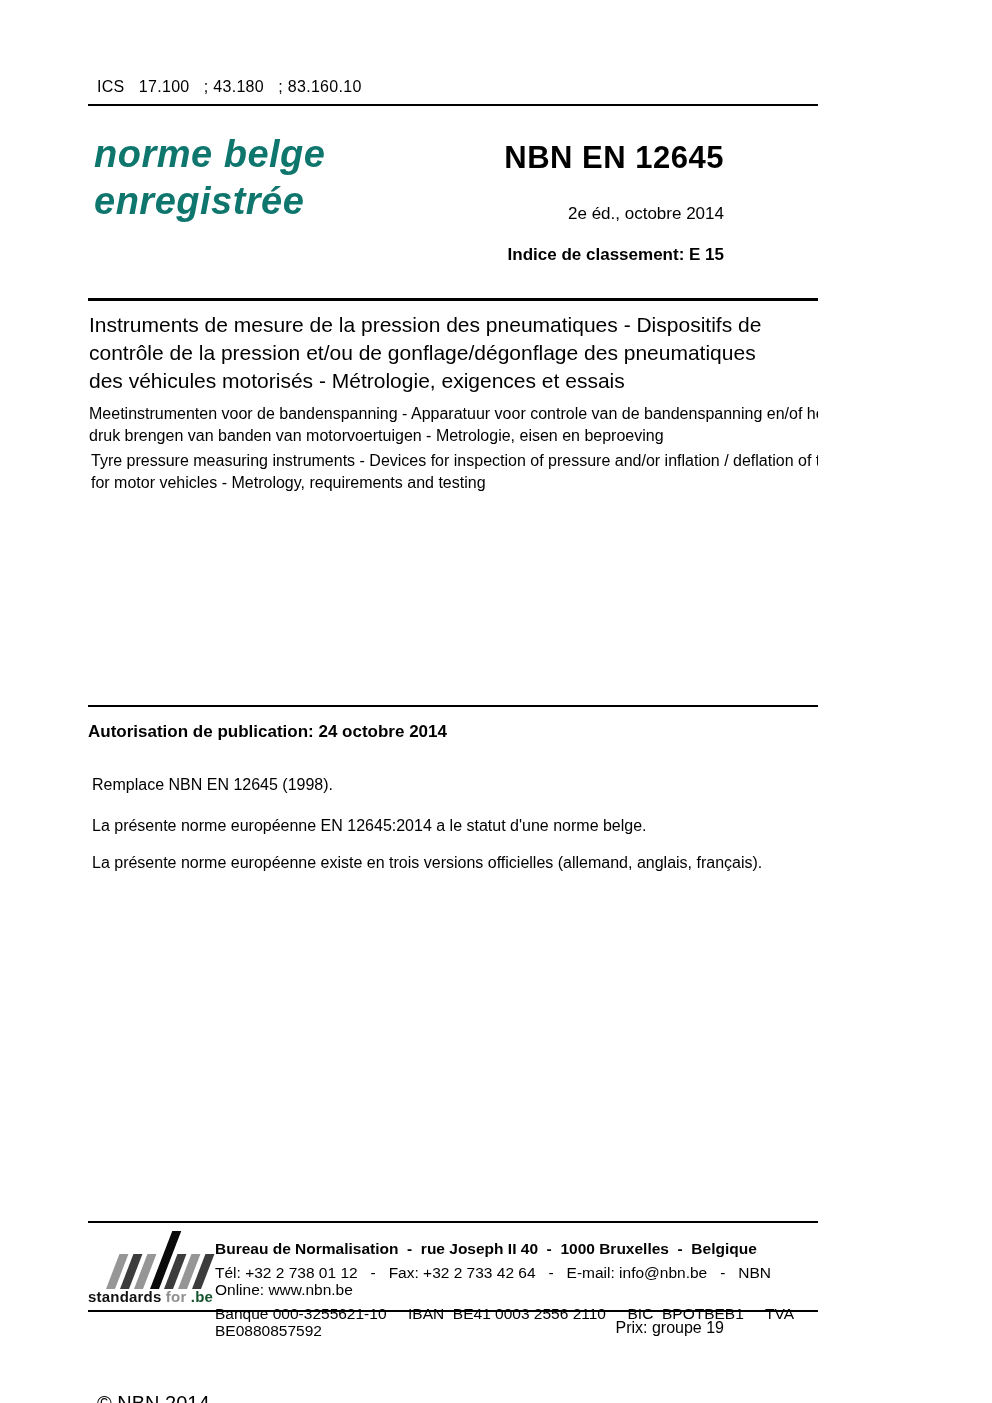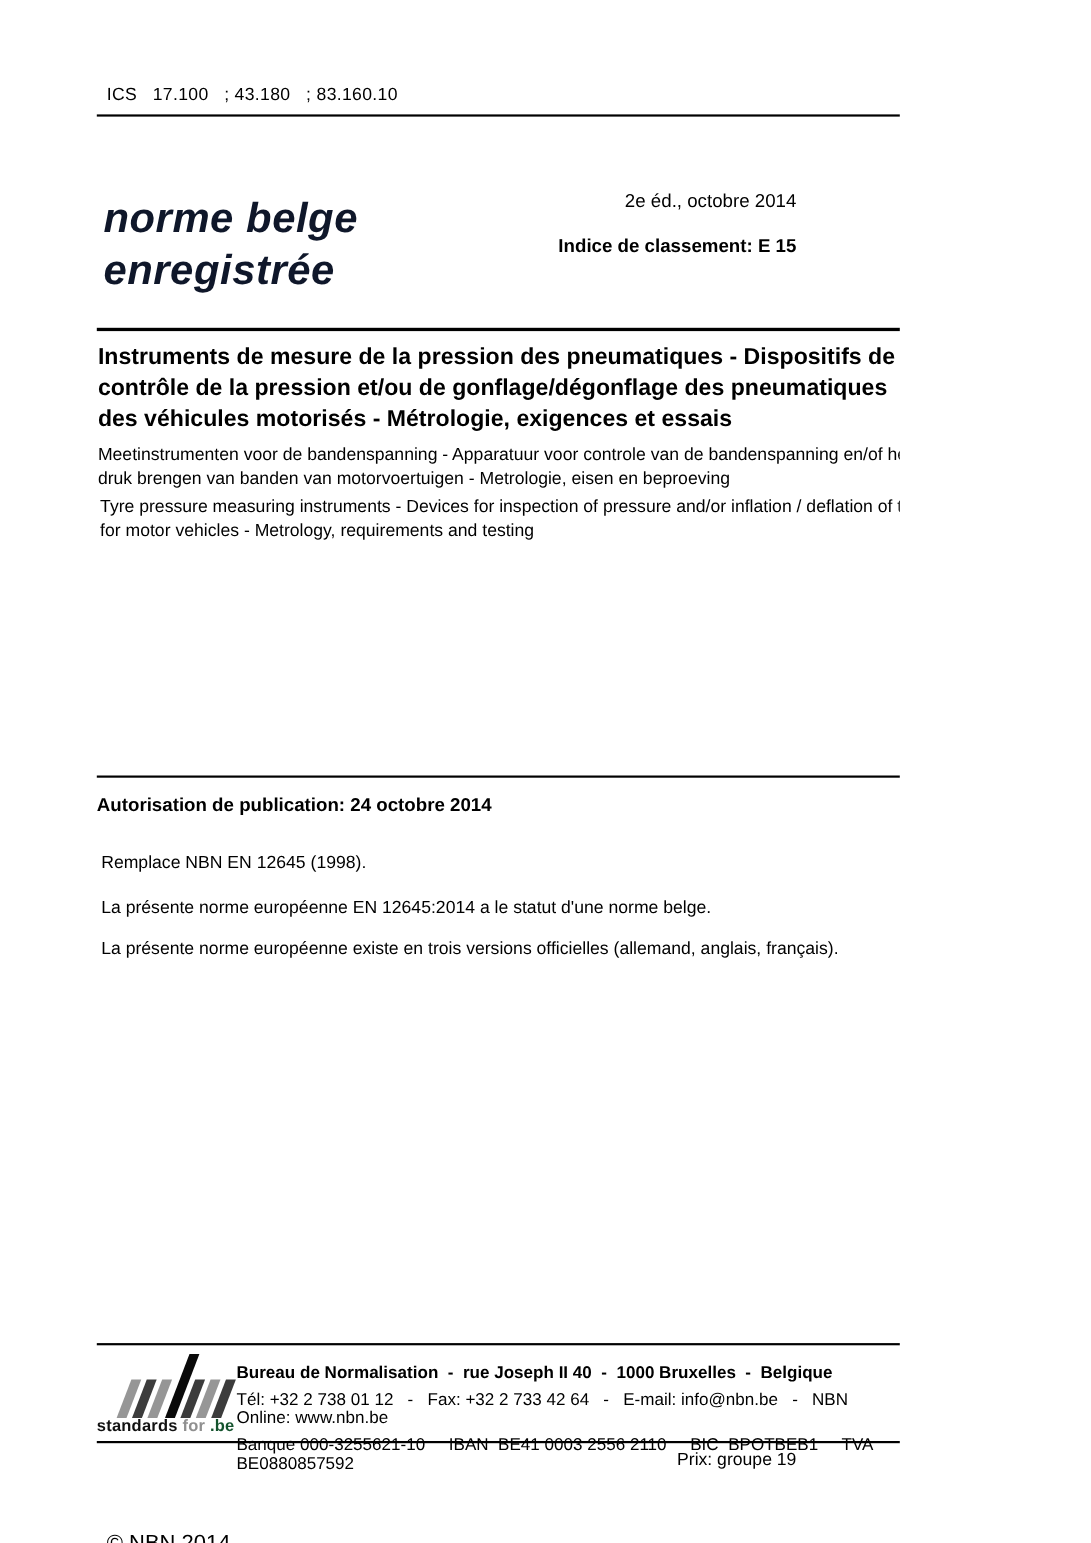--- a/index.html
+++ b/index.html
@@ -21,21 +21,21 @@
     font-size:38px; font-weight:bold; font-style:italic;
     line-height:47px; letter-spacing:0.5px;
   }
 
   .hdr-right { position:absolute; right:94px; top:142px; text-align:right; }
   .std-code { font-size:31px; font-weight:bold; line-height:31px; letter-spacing:0.5px; }
   .edition  { margin-top:31px; font-size:17px; }
   .indice   { margin-top:21px; font-size:17px; font-weight:bold; }
 
   .title-fr { position:absolute; left:89px; top:311px; width:830px;
-              font-size:21px; font-weight:bold; line-height:28px; }
+              font-size:21px; font-weight:normal; line-height:28px; }
   .title-nl { position:absolute; left:89px; top:403px; width:840px;
               font-size:16px; line-height:22px; }
   .title-en { position:absolute; left:91px; top:450px; width:840px;
               font-size:16px; line-height:22px; }
 
   .auth     { position:absolute; left:88px; top:722px; font-size:17px; font-weight:bold;text-align:right; }
   .body-line { position:absolute; left:92px; font-size:16px; }
 
   .footer-text { position:absolute; left:215px; top:1240px; display:flex; flex-direction:column; gap:7px; }
   .footer-text .line { font-size:15.5px; line-height:17px; }
@@ -50,24 +50,25 @@
   .price     { position:absolute; right:94px; top:1319px; font-size:16px; }
 </style>
 </head>
 <body>
 
 <div class="page">
 
   <div class="ics pre">ICS   17.100   ; 43.180   ; 83.160.10</div>
   <div class="rule" style="left:88px; top:104px; width:812px; height:2px;"></div>
 
-  <div class="norm-type pre" style="color:#0f172a;margin-top:45px;">norme belge
+  <div class="norm-type pre" style="color:#0f766e;">norme belge
 enregistrée</div>
 
   <div class="hdr-right">
+    <div class="std-code">NBN EN 12645</div>
     <div class="edition">2e éd., octobre 2014</div>
     <div class="indice">Indice de classement: E 15</div>
   </div>
 
   <div class="rule" style="left:88px; top:298px; width:812px; height:3px;"></div>
 
   <div class="title-fr pre">Instruments de mesure de la pression des pneumatiques - Dispositifs de
 contrôle de la pression et/ou de gonflage/dégonflage des pneumatiques
 des véhicules motorisés - Métrologie, exigences et essais</div>
   <div class="title-nl pre">Meetinstrumenten voor de bandenspanning - Apparatuur voor controle van de bandenspanning en/of het op

